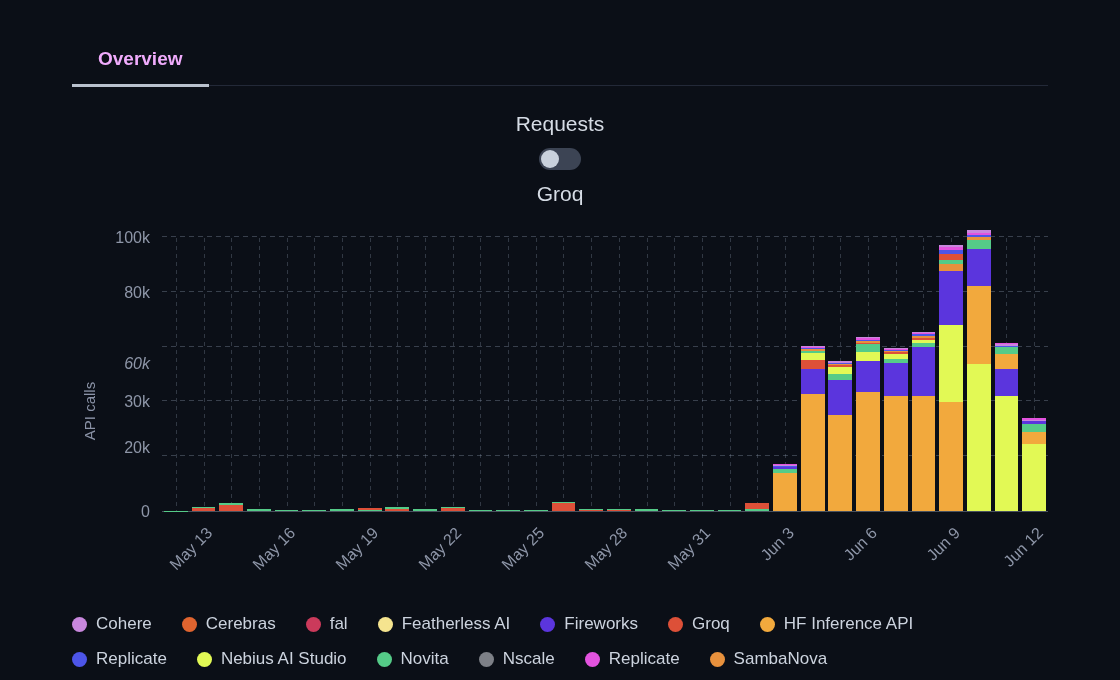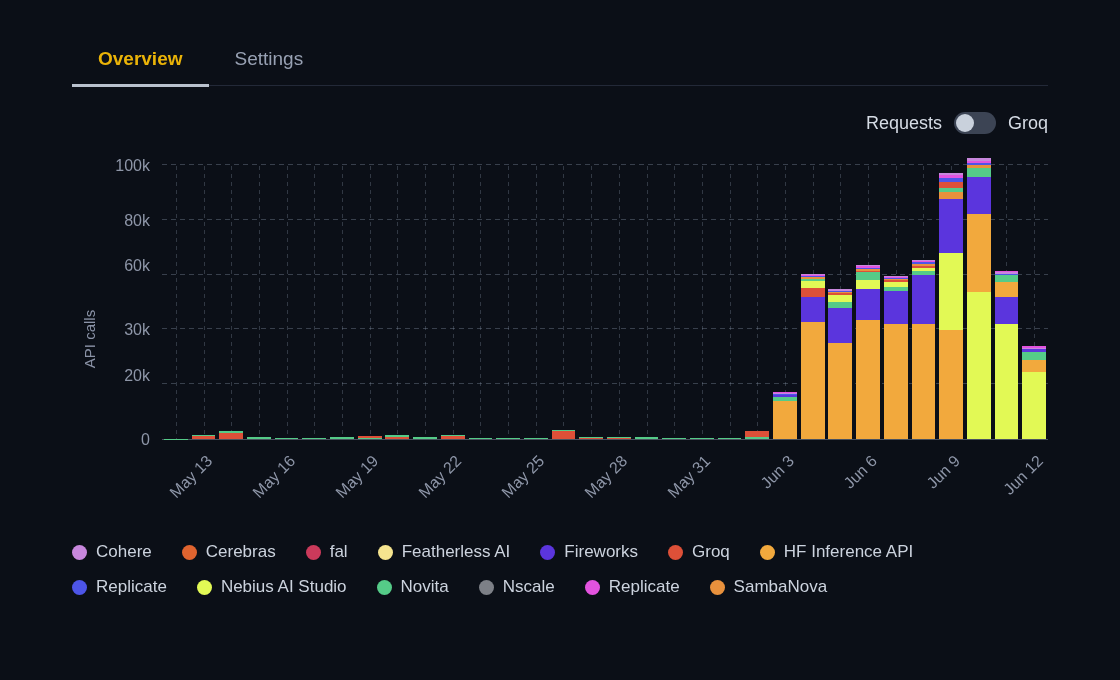--- a/index.html
+++ b/index.html
@@ -17,27 +17,27 @@
   .tab {
     padding: 8px 26px 14px 26px;
     font-size: 19px;
     color: #98a1b3;
     background: none; border: none;
     border-bottom: 3px solid transparent;
     margin-bottom: -2px;
     cursor: pointer;
     font-family: "Liberation Sans", sans-serif;
   }
-  .tab.active { color: #eab308; font-weight: 700; border-bottom-color: #b9c1cd; }
+  .tab.active { color: #f0abfc; font-weight: 700; border-bottom-color: #b9c1cd; }
 
   
   .toggle-row {
     margin-top: 26px;
     display: flex; justify-content: flex-end; align-items: center;
-    gap: 12px; font-size: 18px; color: #d6dce5;
+    gap: 12px; font-size: 21px; color: #d6dce5; flex-direction: column;
   }
   .switch {
     width: 42px; height: 22px; border-radius: 11px;
     background: #3c4454; position: relative; cursor: pointer; border: none;
   }
   .switch .knob {
     position: absolute; top: 2px; left: 2px;
     width: 18px; height: 18px; border-radius: 50%;
     background: #c9d1dc;
   }
@@ -96,40 +96,39 @@
   .legend-dot { width: 15px; height: 15px; border-radius: 50%; margin-right: 9px; flex: none; }
   .legend-label { font-size: 17px; color: #ccd3de; white-space: nowrap; }
 </style>
 </head>
 <body>
 
 <div class="page">
 
   <div class="tabs">
     <button class="tab active">Overview</button>
-    <button class="tab">Settings</button>
   </div>
 
   <div class="toggle-row">
     <span>Requests</span>
     <button class="switch">
       <span class="knob"></span>
     </button>
     <span>Groq</span>
   </div>
 
   <div class="chart-row">
     <div class="ylab-wrap">
       <span>API calls</span>
     </div>
     <div class="yticks" id="yticks">
         <span class="ytick" style="bottom: 0px;">0</span>
         <span class="ytick" style="bottom: 64px;">20k</span>
         <span class="ytick" style="bottom: 109.6px;">30k</span>
-        <span class="ytick" style="bottom: 174px;">60k</span>
+        <span class="ytick" style="bottom: 148px; font-style: italic;">60k</span>
         <span class="ytick" style="bottom: 219.2px; margin-top: 44px;">80k</span>
         <span class="ytick" style="bottom: 274px;">100k</span>
       </div>
     <div class="plot-col">
       <div class="plot" id="plot">
         <div id="hgrids">
             <div class="hgrid" style="bottom: 54.8px;"></div>
             <div class="hgrid" style="bottom: 109.6px;"></div>
             <div class="hgrid" style="bottom: 164.4px;"></div>
             <div class="hgrid" style="bottom: 219.2px;"></div>

